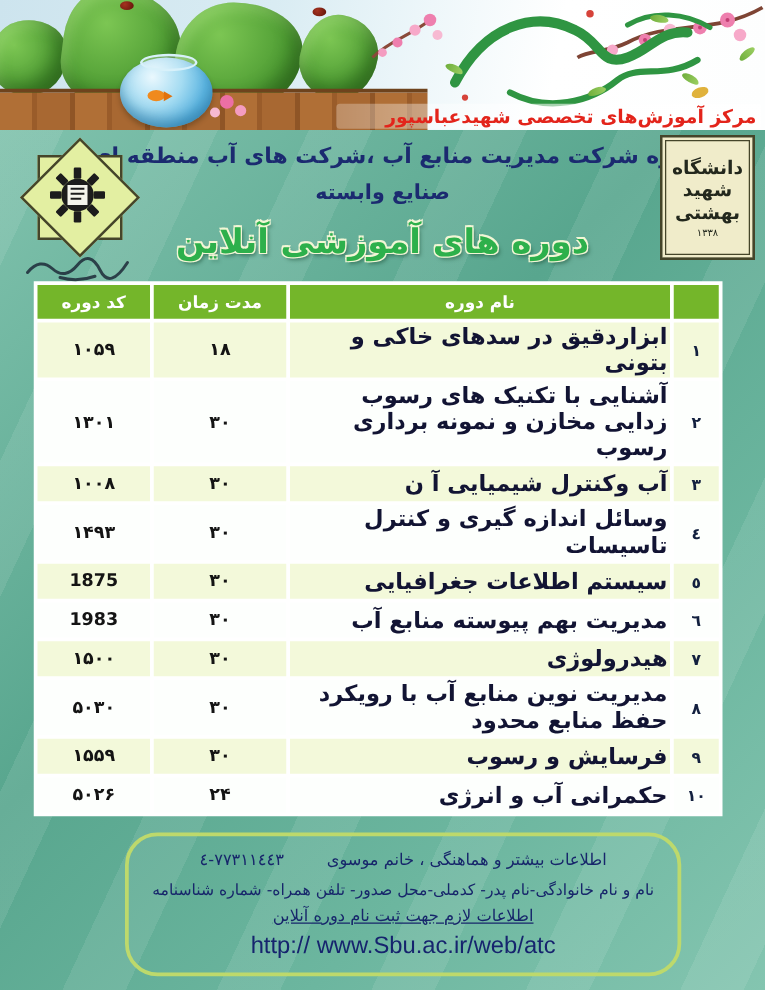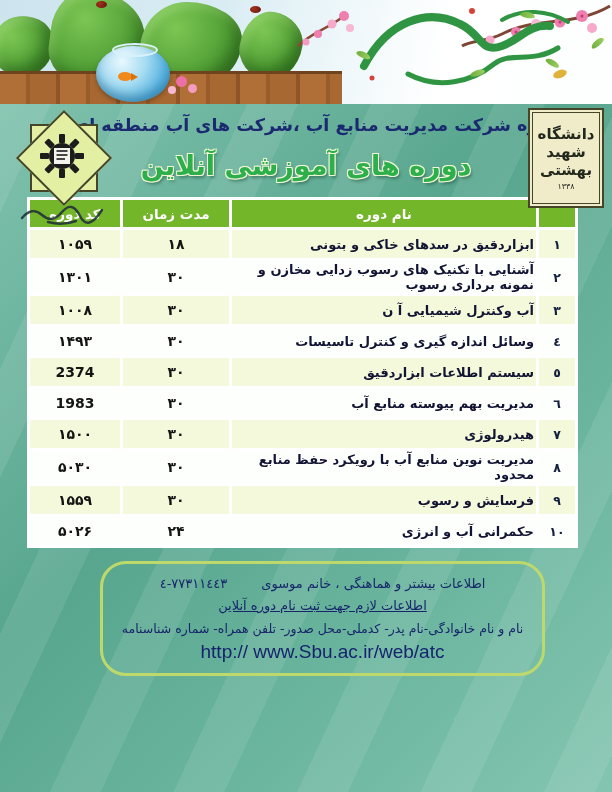--- a/index.html
+++ b/index.html
@@ -69,21 +69,21 @@
   .season{margin-top:13px;font-size:22px;}
 
   
   table.courses{margin:16px 34px 0 42px;width:536px;border-collapse:separate;border-spacing:3px;
     background:#fff;table-layout:fixed;}
   table.courses th{background:#74b62a;color:#fff;font-size:13.5px;font-weight:bold;height:27px;padding:0;}
   table.courses td{height:26px;padding:1px 2px;margin-left:10px;}
   tr.light td{background:#f3f9da;}
   tr.alt td{background:rgba(248,255,250,.30);}
   td.no{text-align:center;font-size:12.5px;font-weight:bold;color:#13203f;}
-  td.name{text-align:right;padding-right:9px;font-size:13px;font-weight:bold;color:#121433;}
+  td.name{text-align:right;padding-right:9px;font-size:18px;font-weight:bold;color:#121433;}
   td.num{text-align:center;font-size:14px;font-weight:bold;color:#141414;}
 
   
   .foot{margin:13px 67px 0 100px;border:3px solid #bdd96c;border-radius:26px;
     padding:9px 10px 10px;text-align:center;color:#17266b;font-weight:normal;}
   .foot .line{font-size:13px;margin:3px 0;}
   .foot .underl{text-decoration:underline;margin-top:7px;}
   .foot .fields{margin-top:8px;font-size:12.5px;}
   .foot .url{direction:ltr;font-family:"Liberation Sans",sans-serif;font-size:19px;margin-top:5px;color:#16246e;}
   .phone{direction:ltr;unicode-bidi:isolate;display:inline-block;margin-right:30px;}
@@ -141,20 +141,21 @@
       <circle cx="20" cy="76" r="2.5" fill="#d6433a"></circle>
       <ellipse cx="208" cy="72" rx="7" ry="4" fill="#e0b23c" transform="rotate(-20 208 72)"></ellipse>
     </svg>
 
     <span class="leaf" style="left:356px;top:52px;transform:rotate(24deg);"></span>
     <span class="leaf" style="left:470px;top:70px;transform:rotate(-18deg);"></span>
     <span class="leaf" style="left:545px;top:60px;transform:rotate(30deg);"></span>
     <span class="leaf" style="left:590px;top:40px;transform:rotate(-40deg);"></span>
     <span class="leaf" style="left:520px;top:12px;transform:rotate(10deg);"></span>
 
+    <div class="banner-caption">مرکز آموزش‌های تخصصی شهیدعباسپور</div>
   </div>
 
   <div class="content">
 
     <div class="seal">
       <div class="star"></div>
       <div class="star r45"></div>
       <div class="gear-wrap">
         <svg width="48" height="48" viewBox="0 0 48 48">
           <g fill="#1c1c1c">
@@ -183,20 +184,21 @@
 
     <div class="sbu">
       <div class="w">دانشگاه</div>
       <div class="w">شهید</div>
       <div class="w">بهشتی</div>
       <div class="y">۱۳۳۸</div>
     </div>
 
     <div class="audience">
       <div class="l1">ویژه شرکت مدیریت منابع آب ،شرکت های آب منطقه ای و</div>
+      <div class="l2">صنایع وابسته</div>
     </div>
 
     <div class="main-title green-glow">دوره های آموزشی آنلاین</div>
 
     <table class="courses">
       <colgroup>
         <col style="width:36px">
           <col style="width:304px">
           <col style="width:106px">
           <col style="width:90px">
@@ -229,23 +231,23 @@
           <td class="num">۱۰۰۸</td>
         </tr>
         <tr class="alt">
           <td class="no">٤</td>
           <td class="name">وسائل اندازه گیری و کنترل تاسیسات</td>
           <td class="num">۳۰</td>
           <td class="num">۱۴۹۳</td>
         </tr>
         <tr class="light">
           <td class="no">٥</td>
-          <td class="name">سیستم اطلاعات ابزاردقیق</td>
-          <td class="num">۳۰</td>
-          <td class="num">2374</td>
+          <td class="name">سیستم اطلاعات جغرافیایی</td>
+          <td class="num">۳۰</td>
+          <td class="num">1875</td>
         </tr>
         <tr class="alt">
           <td class="no">٦</td>
           <td class="name">مدیریت بهم پیوسته منابع آب</td>
           <td class="num">۳۰</td>
           <td class="num">1983</td>
         </tr>
         <tr class="light">
           <td class="no">۷</td>
           <td class="name">هیدرولوژی</td>
@@ -271,19 +273,19 @@
           <td class="num">۵۰۲۶</td>
         </tr>
       </tbody>
     </table>
 
     <div class="foot">
       <div class="line">
         <span>اطلاعات بیشتر و هماهنگی ، خانم موسوی</span>
         <span class="phone">٧٧٣١١٤٤٣-٤</span>
       </div>
+      <div class="line fields">نام و نام خانوادگی-نام پدر- کدملی-محل صدور- تلفن همراه- شماره شناسنامه</div>
       <div class="line underl">اطلاعات لازم جهت ثبت نام دوره آنلاین</div>
-      <div class="line fields">نام و نام خانوادگی-نام پدر- کدملی-محل صدور- تلفن همراه- شماره شناسنامه</div>
       <div class="url">http:// www.Sbu.ac.ir/web/atc</div>
     </div>
 
   </div>
 </div>
 
 </body></html>

